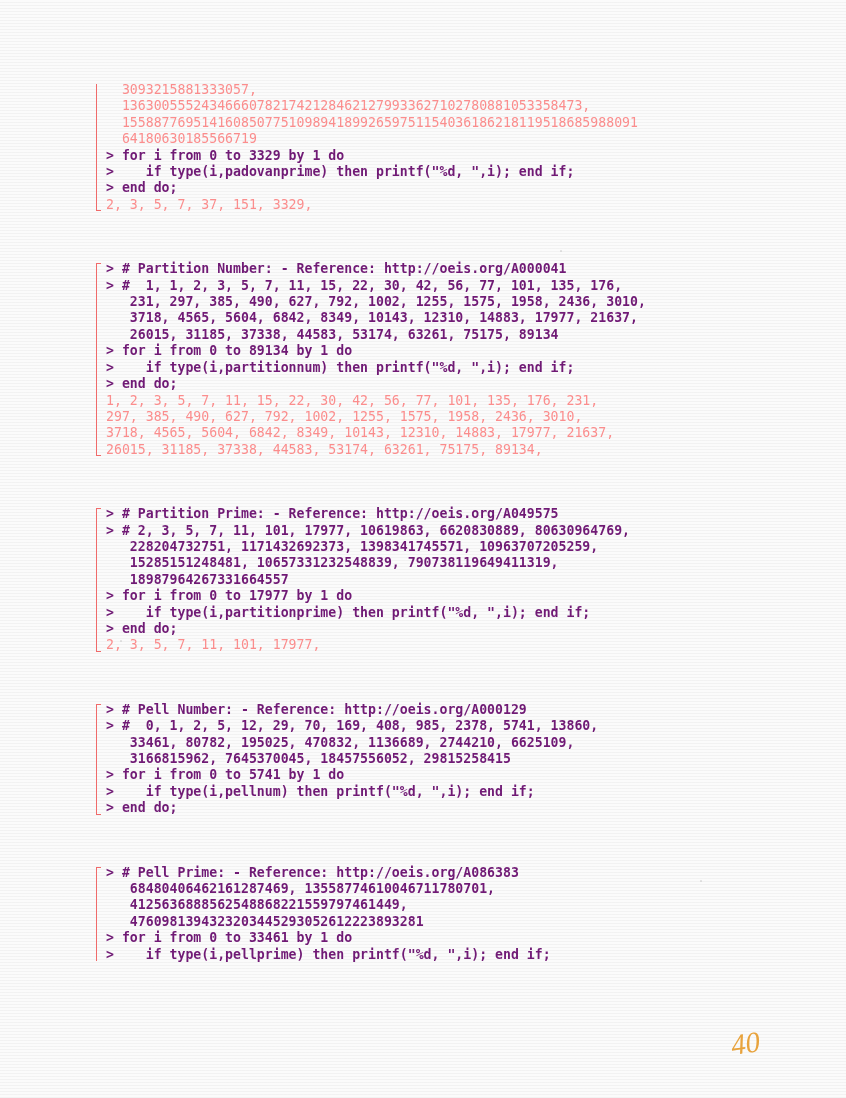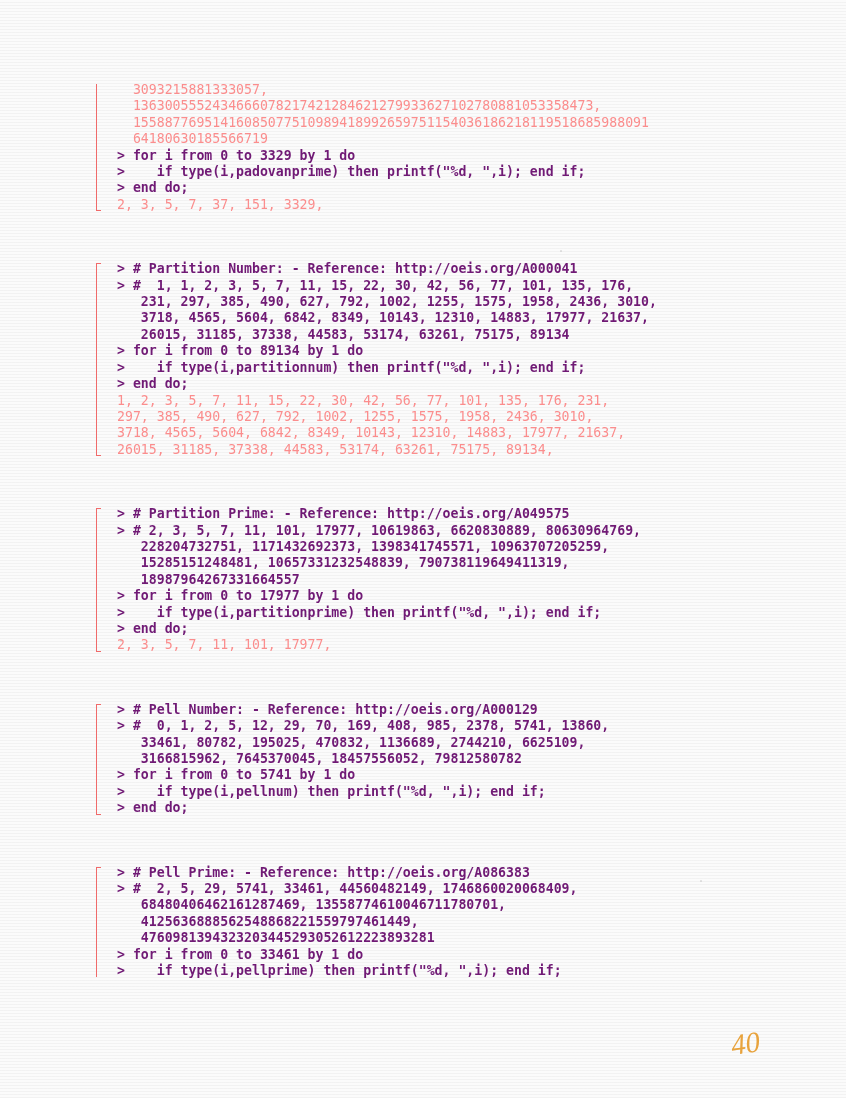--- a/index.html
+++ b/index.html
@@ -25,21 +25,21 @@
     overflow: hidden;
   }
   .content {
     position: absolute;
     left: 96px;
     top: 82px;
     width: 700px;
   }
   .block {
     position: relative;
-    padding-left: 21px;
+    padding-left: 10px;
     margin-bottom: 0px;
   }
   
   .rule {
     position: absolute;
     left: 0;
     top: 2px;
     bottom: 2px;
     width: 1px;
     background: #f06a6a;
@@ -141,32 +141,31 @@
       <div class="line result">2, 3, 5, 7, 11, 101, 17977,</div>
     </div>
 
     <div class="gap-md"></div>
 
     <div class="block">
       <div class="rule cap-top cap-bottom"></div>
       <div class="line bold">&gt; # Pell Number: - Reference: http://oeis.org/A000129</div>
       <div class="line bold">&gt; #  0, 1, 2, 5, 12, 29, 70, 169, 408, 985, 2378, 5741, 13860,</div>
       <div class="line bold">   33461, 80782, 195025, 470832, 1136689, 2744210, 6625109,</div>
-      <div class="line bold">   3166815962, 7645370045, 18457556052, 79812580782</div>
+      <div class="line bold">   3166815962, 7645370045, 18457556052, 29815258415</div>
       <div class="line bold">&gt; for i from 0 to 5741 by 1 do</div>
       <div class="line bold">&gt;    if type(i,pellnum) then printf("%d, ",i); end if;</div>
       <div class="line bold">&gt; end do;</div>
     </div>
 
     <div class="gap-md"></div>
 
     <div class="block">
       <div class="rule cap-top"></div>
       <div class="line bold">&gt; # Pell Prime: - Reference: http://oeis.org/A086383</div>
-      <div class="line bold">&gt; #  2, 5, 29, 5741, 33461, 44560482149, 1746860020068409,</div>
       <div class="line bold">   68480406462161287469, 13558774610046711780701,</div>
       <div class="line bold">   4125636888562548868221559797461449,</div>
       <div class="line bold">   4760981394323203445293052612223893281</div>
       <div class="line bold">&gt; for i from 0 to 33461 by 1 do</div>
       <div class="line bold">&gt;    if type(i,pellprime) then printf("%d, ",i); end if;</div>
     </div>
 
   </div>
 
   <div class="pagenum">40</div>

